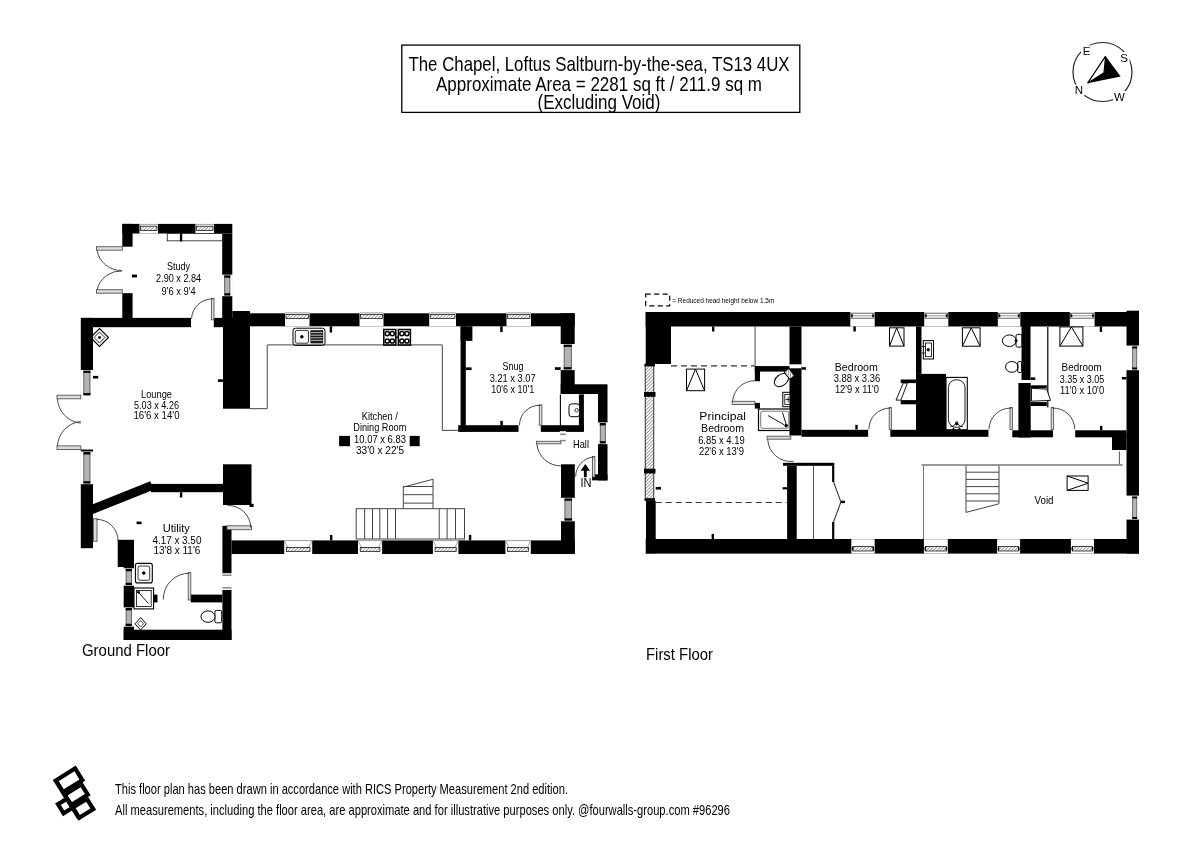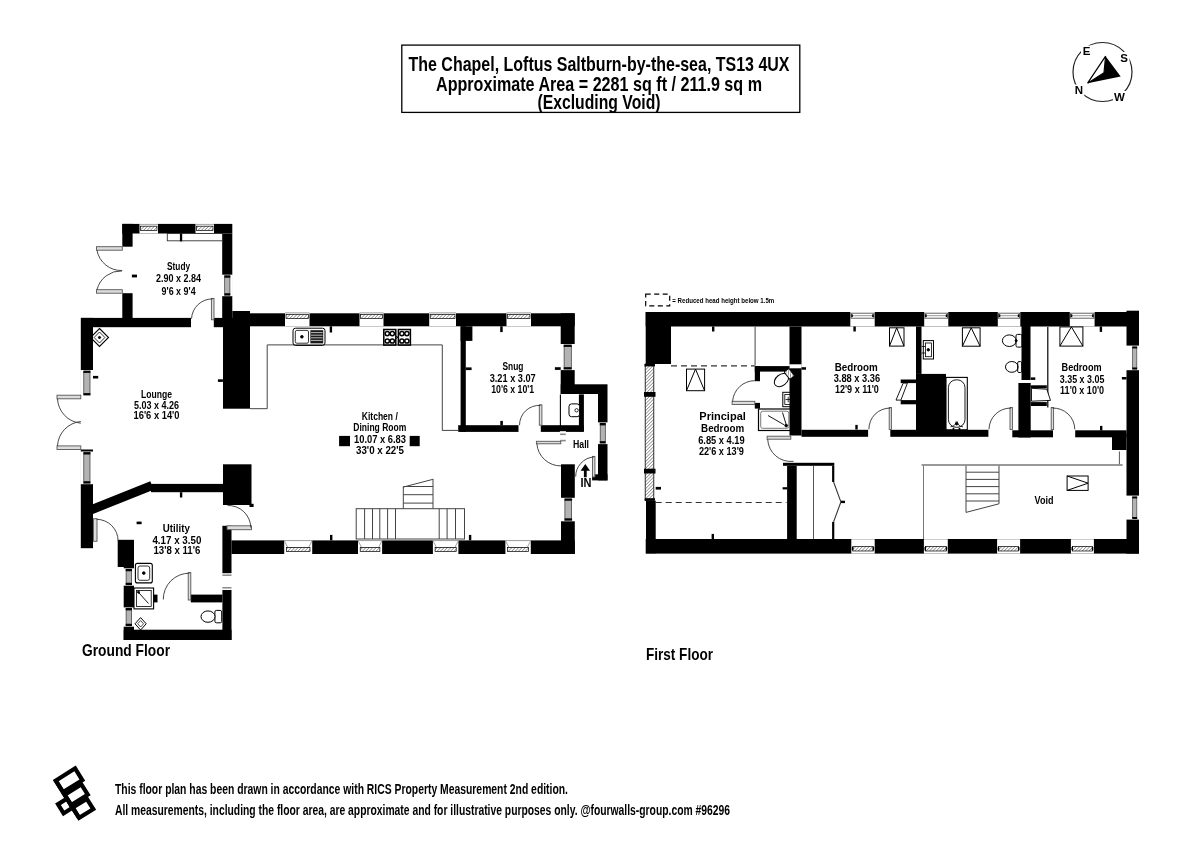--- a/index.html
+++ b/index.html
@@ -1,16 +1,16 @@
 <!DOCTYPE html>
 <html><head>
 <meta charset="utf-8">
 <style>
 html,body{margin:0;padding:0;background:#ffffff;}
-#page{position:relative;width:1200px;height:847px;background:#fff;overflow:hidden;filter:grayscale(1);font-weight:bold;}
+#page{position:relative;width:1200px;height:847px;background:#fff;overflow:hidden;filter:grayscale(1);}
 svg{position:absolute;top:0;left:0;}
 text{font-family:"Liberation Sans", sans-serif;fill:#000;}
 </style>
 </head>
 <body>
 <div id="page">
 <svg width="1200" height="847" viewBox="0 0 1200 847">
 <defs>
 <pattern id="hz" patternUnits="userSpaceOnUse" width="2.4" height="2.4" patternTransform="rotate(45)">
 <rect width="2.4" height="2.4" fill="#fff"></rect>

